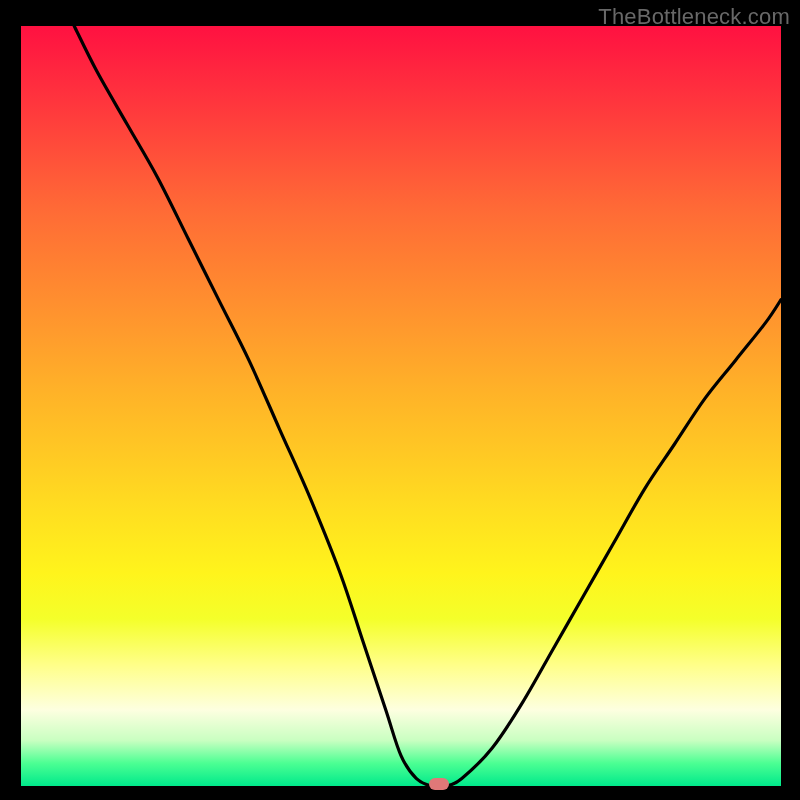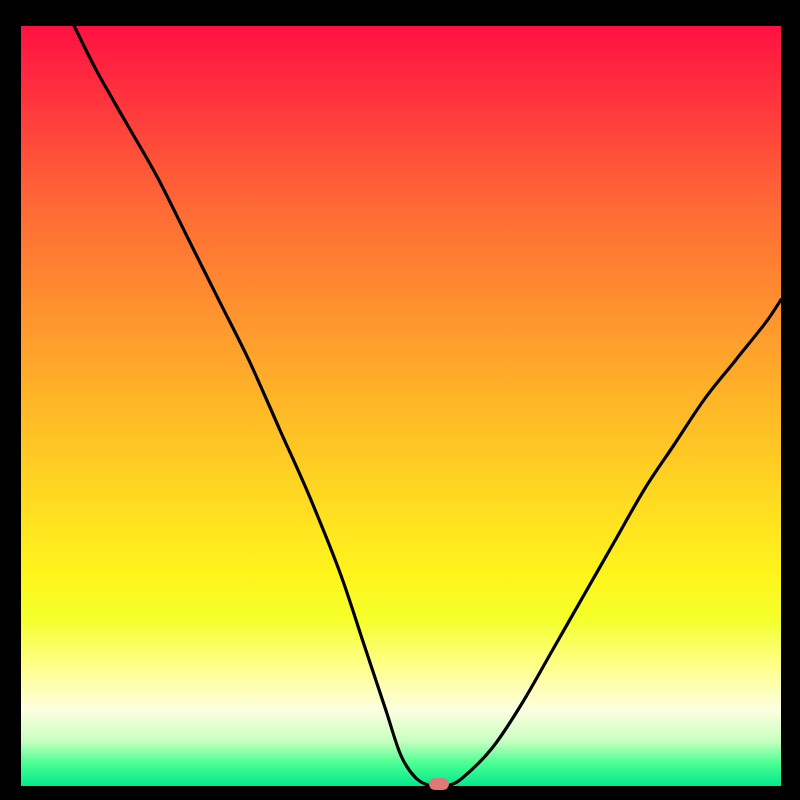--- a/index.html
+++ b/index.html
@@ -68,20 +68,21 @@
     width: 20px;
     height: 12px;
     background: #e07878;
     border-radius: 6px;
   }
 </style>
 </head>
 <body>
 
 <div class="frame">
+  <div class="watermark">TheBottleneck.com</div>
 
   <div class="plot">
     <div class="gradient"></div>
 
     <svg class="curve" viewBox="0 0 760 760" preserveAspectRatio="none">
       <path id="curve-path" d="M 53.2 0.0 C 57.0 7.6, 67.1 29.1, 76.0 45.6 C 84.9 62.1, 96.3 81.1, 106.4 98.8 C 116.5 116.5, 126.7 133.0, 136.8 152.0 C 146.9 171.0, 157.1 192.5, 167.2 212.8 C 177.3 233.1, 187.5 253.3, 197.6 273.6 C 207.7 293.9, 217.9 312.9, 228.0 334.4 C 238.1 355.9, 248.3 380.0, 258.4 402.8 C 268.5 425.6, 278.7 447.1, 288.8 471.2 C 298.9 495.3, 310.3 523.1, 319.2 547.2 C 328.1 571.3, 334.4 592.8, 342.0 615.6 C 349.6 638.4, 358.5 665.0, 364.8 684.0 C 371.1 703.0, 374.9 718.2, 380.0 729.6 C 385.1 741.0, 390.1 747.3, 395.2 752.4 C 400.3 757.5, 405.3 758.7, 410.4 760.0 C 415.5 761.3, 420.5 761.3, 425.6 760.0 C 430.7 758.7, 433.2 758.7, 440.8 752.4 C 448.4 746.1, 461.1 734.7, 471.2 722.0 C 481.3 709.3, 491.5 692.9, 501.6 676.4 C 511.7 659.9, 521.9 640.9, 532.0 623.2 C 542.1 605.5, 552.3 587.7, 562.4 570.0 C 572.5 552.3, 582.7 534.5, 592.8 516.8 C 602.9 499.1, 613.1 480.1, 623.2 463.6 C 633.3 447.1, 643.5 433.2, 653.6 418.0 C 663.7 402.8, 673.9 386.3, 684.0 372.4 C 694.1 358.5, 704.3 347.1, 714.4 334.4 C 724.5 321.7, 737.2 306.5, 744.8 296.4 C 752.4 286.3, 757.5 277.4, 760.0 273.6" fill="none" stroke="#000" stroke-width="3.2" stroke-linejoin="round" stroke-linecap="round"></path>
     </svg>
 
     <div id="marker" class="marker" style="left: 408px; top: 752px; background: rgb(224, 120, 120);"></div>
   </div>

